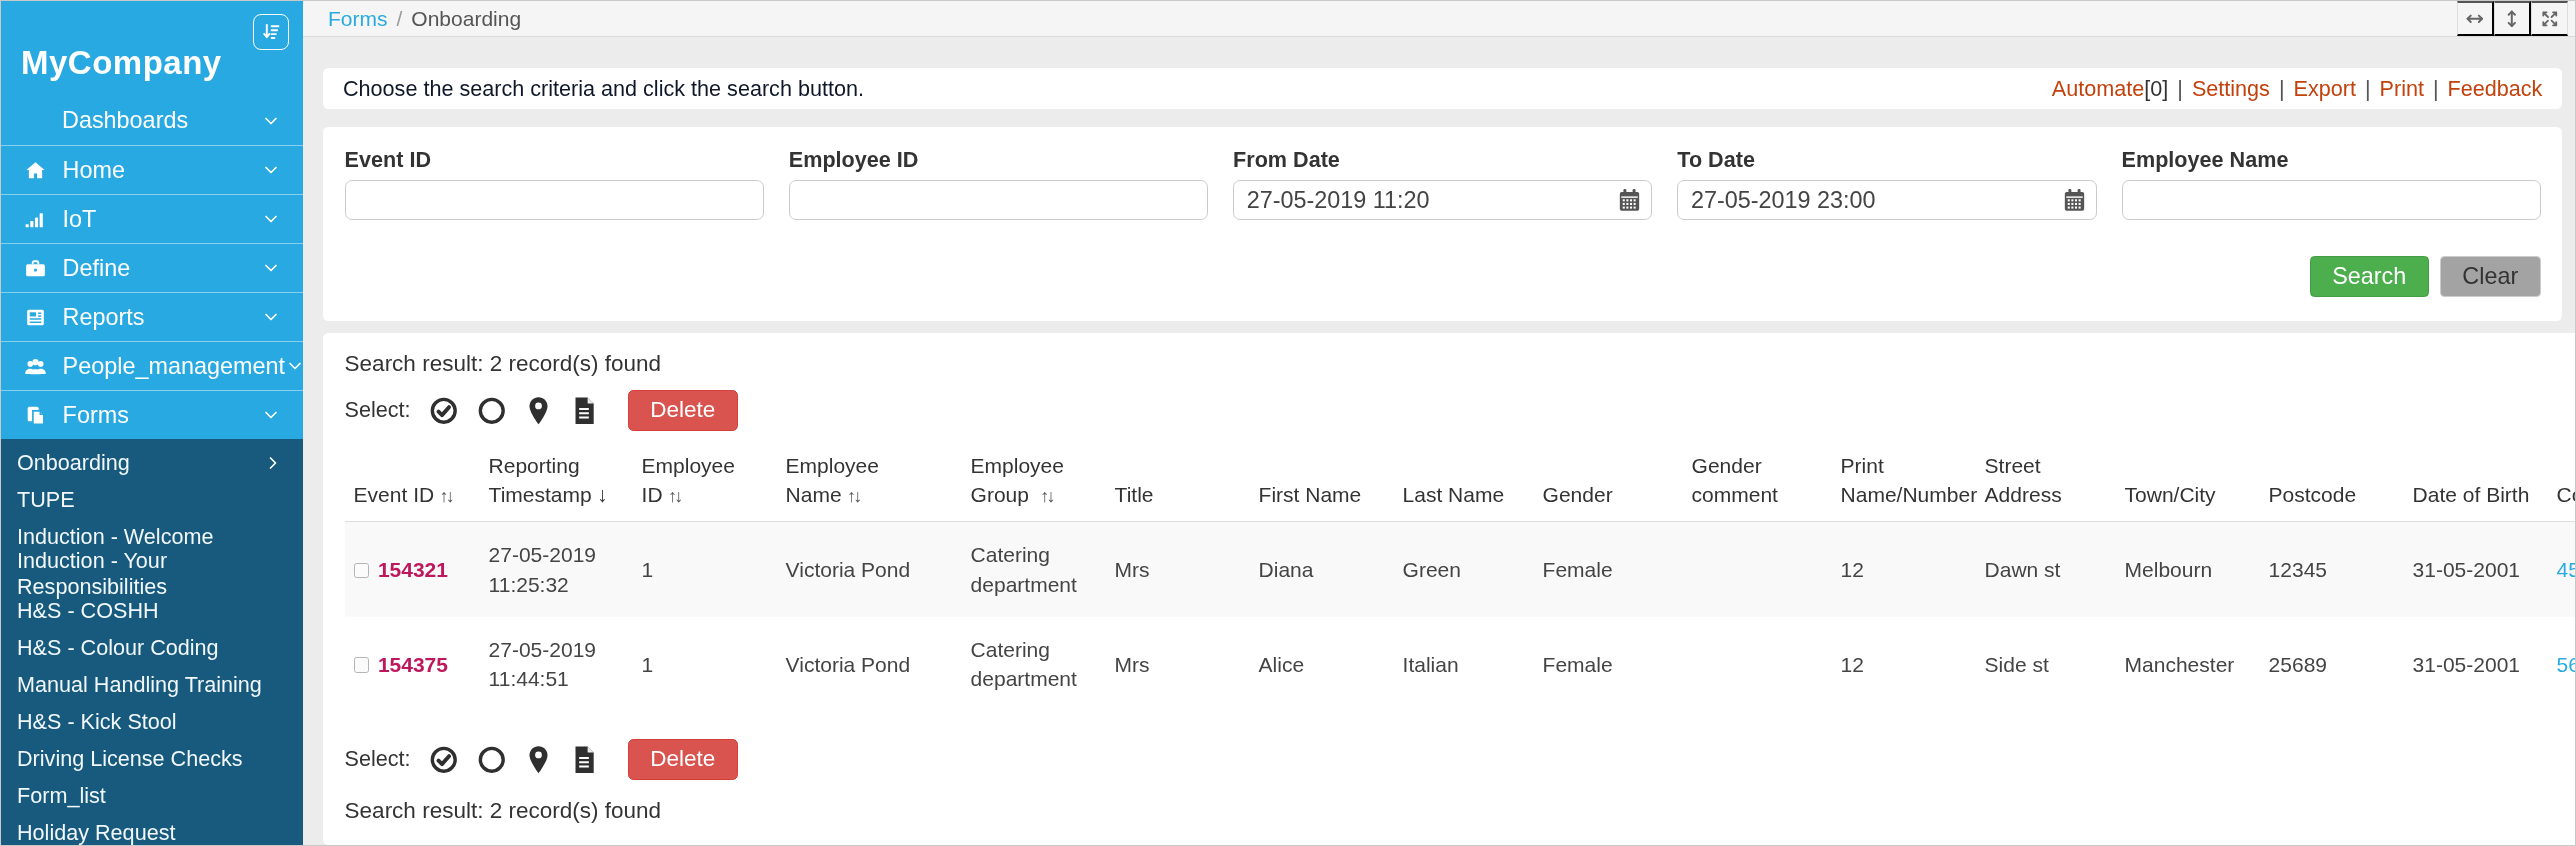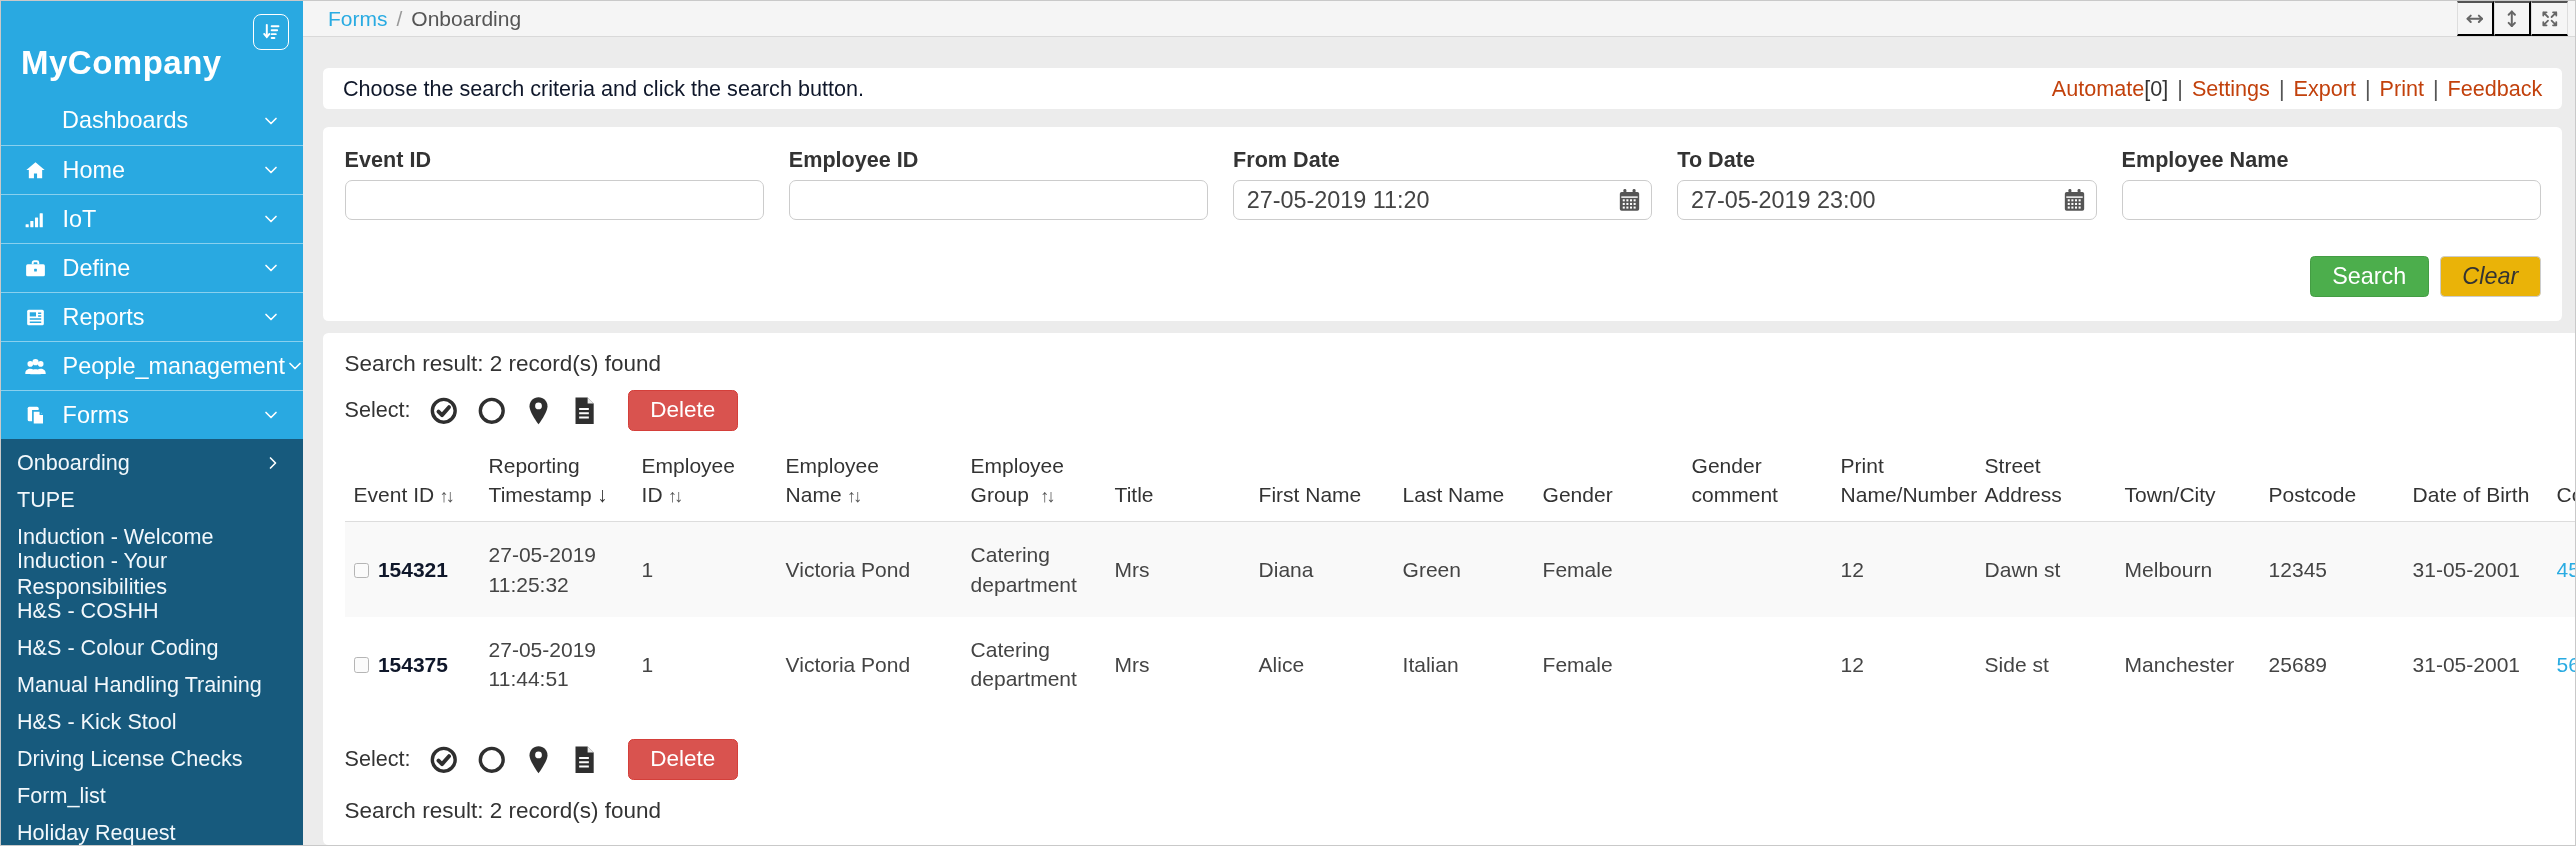--- a/index.html
+++ b/index.html
@@ -59,42 +59,42 @@
   .input-wrap { position:relative; }
   .input-wrap input { width:100%; height:40px; border:0.9px solid #ccc; border-radius:7px;
         font-size:23.4px; color:#444; padding:0 12.6px; outline:none; background:#fff;
         font-family:"Liberation Sans","DejaVu Sans",sans-serif; }
   .input-wrap.has-cal input { padding-right:49px; }
   .cal-icon { position:absolute; right:8px; top:5.4px; width:29px; height:29px; color:#555; pointer-events:none; }
   .btn-row { margin-top:36px; display:flex; justify-content:flex-end; gap:10.8px; }
   .btn { font-size:23.4px; border-radius:4.5px; cursor:pointer; padding:0 21.6px; height:41px;
         font-family:"Liberation Sans","DejaVu Sans",sans-serif; }
   .btn-search { background:#4cae4c; border:0.9px solid #449d44; color:#fff; }
-  .btn-clear { background:#eab308; border:0.9px solid #ccc; color:#333;font-style:italic; }
+  .btn-clear { background:#a3a3a3; border:0.9px solid #ccc; color:#333; }
   .btn-delete { background:#d9534f; border:0.9px solid #d43f3a; color:#fff; font-size:22.5px; height:41px; padding:0 21.6px; border-radius:5.4px; }
 
   .results-panel { margin:12.6px -12.6px 0 0; background:#fff; border-radius:5.4px 0 0 5.4px;
         padding:18px 0 14.4px 21.6px; flex:1; overflow:hidden; }
   .summary { font-size:22.5px; color:#333; }
   .select-row { margin-top:12.6px; display:flex; align-items:center; gap:17px; height:41px; }
   .select-label { font-size:21.6px; color:#333; }
   .icon-btn { background:none; border:none; padding:0; cursor:pointer; color:#2f2f2f; display:flex; }
   .select-row .btn-delete { margin-left:12px; }
 
   table { border-collapse:collapse; table-layout:fixed; width:2336px; margin-top:16px; }
   thead th { vertical-align:bottom; text-align:left; font-weight:400; font-size:21px; color:#333;
         padding:5.4px 10.8px 12.6px 9px; border-bottom:0.9px solid #ddd; line-height:1.35; cursor:pointer; }
   .sort-glyph { color:#555; font-size:18px; letter-spacing:-2.7px; margin-left:5.4px; white-space:nowrap; }
   .sort-glyph.active { font-size:21px; letter-spacing:0; color:#333; }
   tbody td { height:95px; vertical-align:middle; font-size:21px; color:#444;
         padding:9px 10.8px 9px 9px; line-height:1.4; }
   tbody tr.striped { background:#f9f9f9; }
   .cb { display:inline-block; width:15.3px; height:15.3px; border:0.9px solid #b5b5b5; border-radius:2.7px;
         background:#fbfbfb; margin-right:9px; vertical-align:-0.9px; cursor:pointer; }
-  .ev-id { font-weight:700; color:#0f172a; }
+  .ev-id { font-weight:700; color:#be185d; }
   .cell-link { color:#29abe2; cursor:pointer; white-space:nowrap; }
   .bottom-gap { margin-top:27px; }
   .summary2 { margin-top:18px; }
 </style>
 </head>
 <body>
 
 <div class="vp">
 
   <aside class="sidebar">

